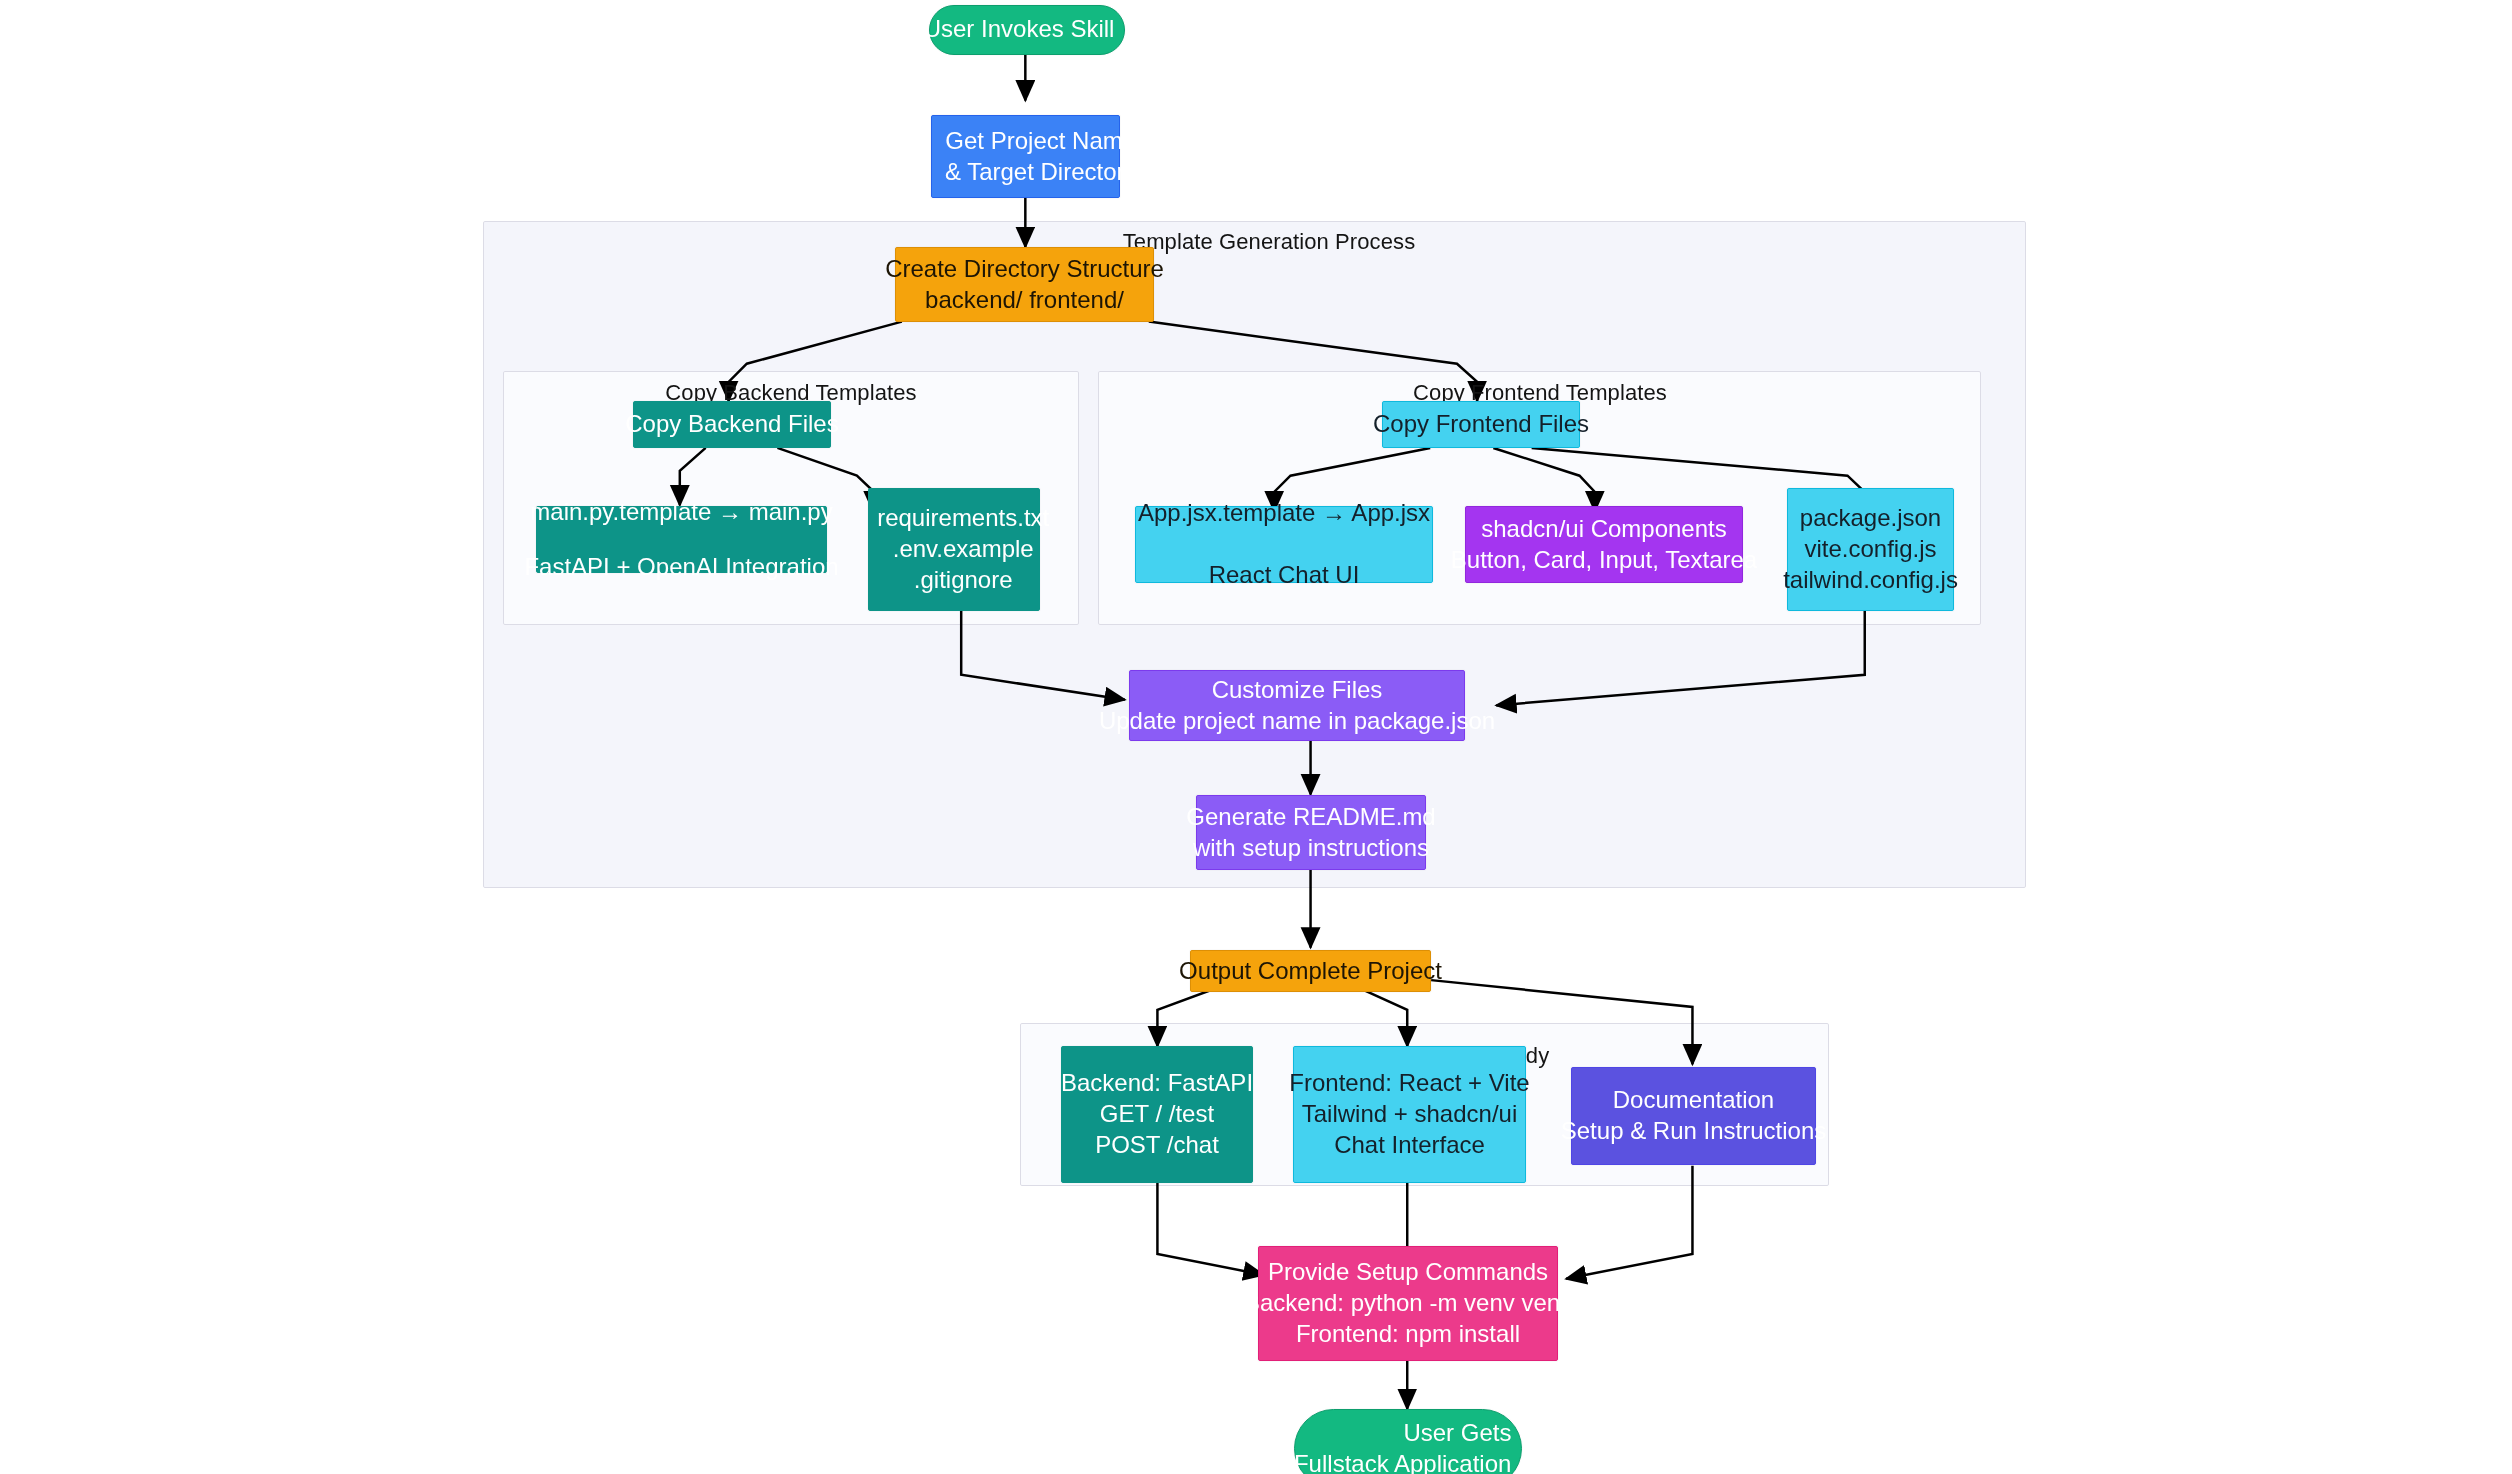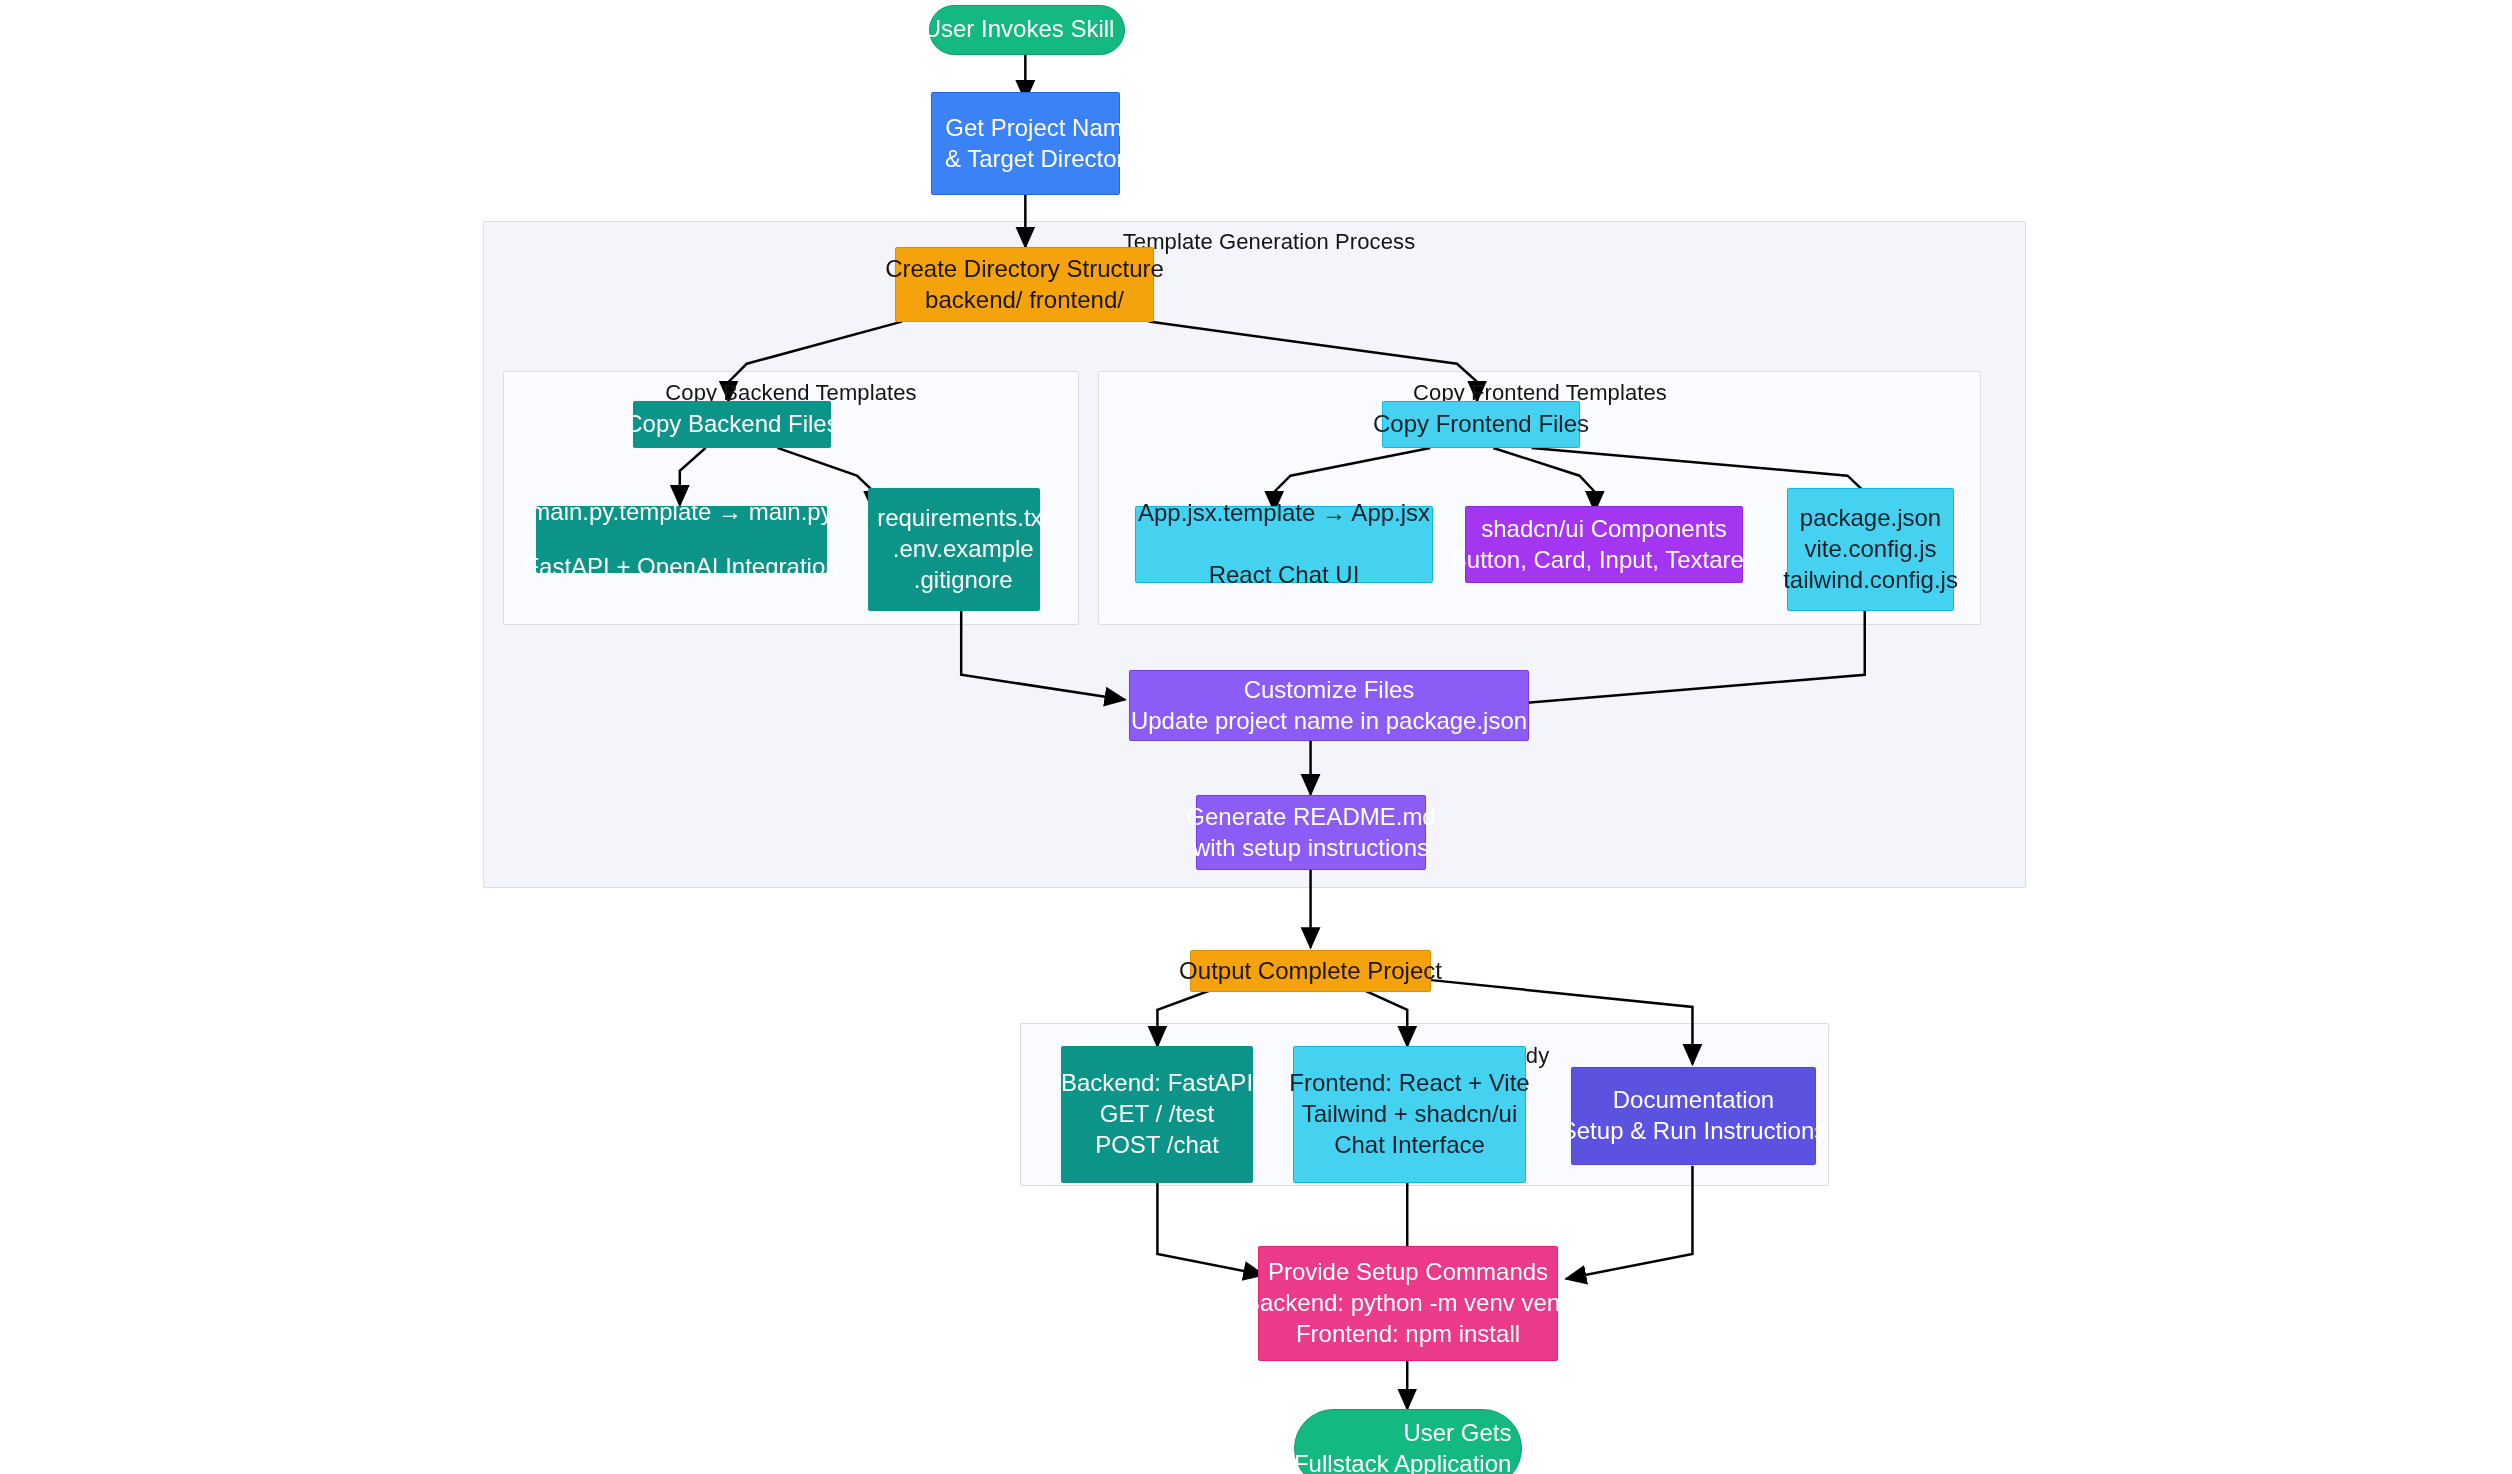--- a/index.html
+++ b/index.html
@@ -133,21 +133,21 @@
 
   <div class="cluster-label" style="left:1269px; top:229px;">Template Generation Process</div>
   <div class="cluster-label" style="left:791px; top:380px;">Copy Backend Templates</div>
   <div class="cluster-label" style="left:1540px; top:380px;">Copy Frontend Templates</div>
   <div class="cluster-label" style="left:1424px; top:1043px;">Generated Project Ready</div>
 
   <div class="node stadium t-green" style="left:929px; top:4.8px; width:196px; height:50px;">
     <span class="ln">User Invokes Skill</span>
   </div>
 
-  <div class="node t-blue" style="left:931px; top:92px; width:189px; height:103px;padding-left:40px;">
+  <div class="node t-blue" style="left:931px; top:115px; width:189px; height:83px;padding-left:40px;">
     <span class="ln">Get Project Name</span>
     <span class="ln">&amp; Target Directory</span>
   </div>
 
   <div class="node t-orange" style="left:895px; top:247px; width:259px; height:75px;">
     <span class="ln">Create Directory Structure</span>
     <span class="ln">backend/ frontend/</span>
   </div>
 
   <div class="node t-teal" style="left:633px; top:401px; width:198px; height:47px;">
@@ -178,21 +178,21 @@
     <span class="ln">shadcn/ui Components</span>
     <span class="ln">Button, Card, Input, Textarea</span>
   </div>
 
   <div class="node t-cyan" style="left:1787px; top:488px; width:167px; height:123px;">
     <span class="ln">package.json</span>
     <span class="ln">vite.config.js</span>
     <span class="ln">tailwind.config.js</span>
   </div>
 
-  <div class="node t-purple" style="left:1129px; top:670px; width:400px; height:71px;">
+  <div class="node t-purple" style="left:1129px; top:670px; width:336px; height:71px;">
     <span class="ln">Customize Files</span>
     <span class="ln">Update project name in package.json</span>
   </div>
 
   <div class="node t-purple" style="left:1196px; top:795px; width:230px; height:75px;">
     <span class="ln">Generate README.md</span>
     <span class="ln">with setup instructions</span>
   </div>
 
   <div class="node t-orange" style="left:1190px; top:950px; width:241px; height:42px;">

